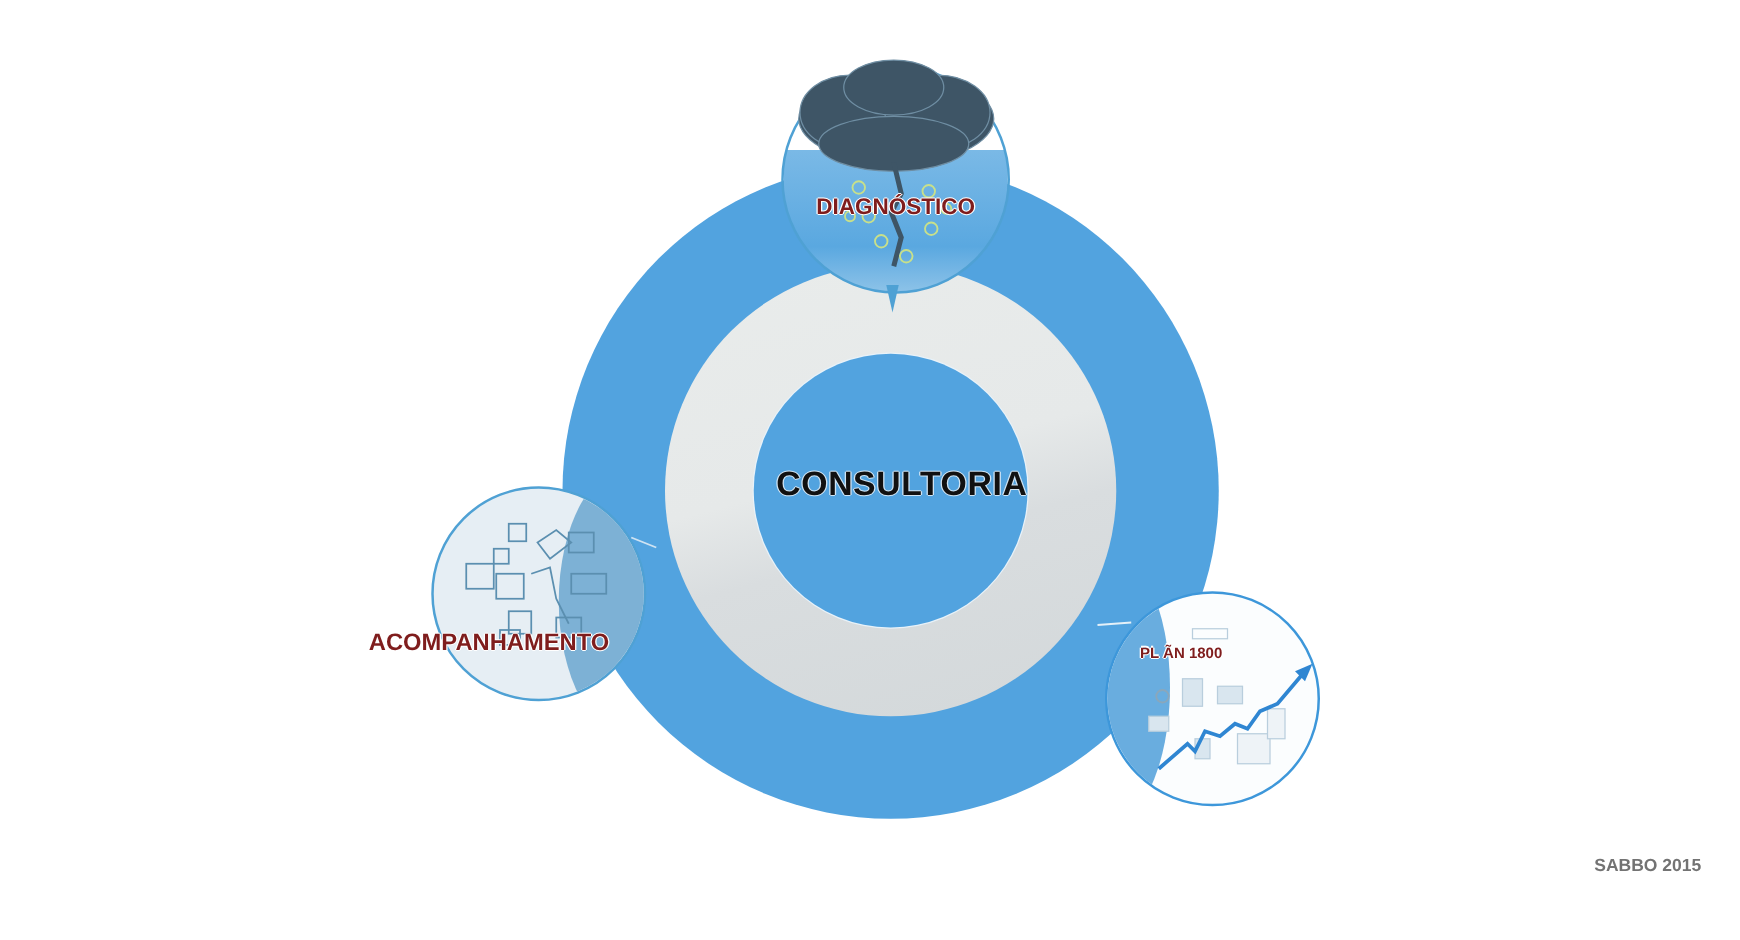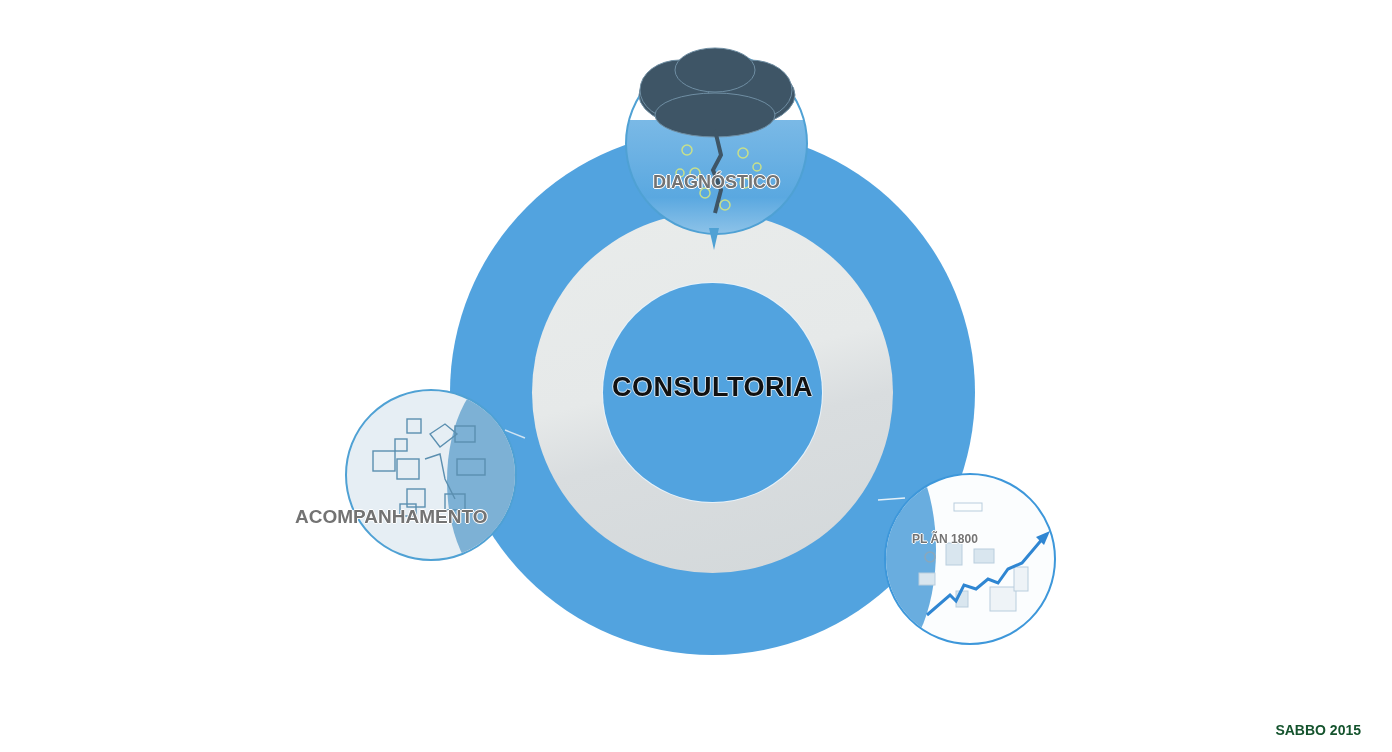--- a/index.html
+++ b/index.html
@@ -4,38 +4,38 @@
 <style>
   html, body { margin:0; padding:0; }
   body { width:1392px; height:752px; background:#ffffff; position:relative; overflow:hidden;
          font-family:"Liberation Sans", "DejaVu Sans", sans-serif; }
   .abs { position:absolute; }
   .ring-outer { left:450px; top:130px; width:525px; height:525px; border-radius:50%; background:#52a3df; }
   .ring-mid { left:532px; top:212px; width:361px; height:361px; border-radius:50%;
               background:linear-gradient(165deg,#e9eceb 0%,#e6e9e9 45%,#d9dddf 60%,#d3d8da 100%); }
   .ring-inner { left:603px; top:283px; width:219px; height:219px; border-radius:50%; background:#52a3df;
                 box-shadow:0 0 0 1px #e8f2f9; }
-  .center-label { left:603px; top:372px; width:219px; text-align:center; font-weight:bold; font-size:27px;
+  .center-label { left:603px; top:372px; width:219px; text-align:right; font-weight:bold; font-size:27px;
                   color:#111; letter-spacing:0.5px;
                   text-shadow:-1px 0 #cfe4f4,1px 0 #cfe4f4,0 -1px #cfe4f4,0 1px #cfe4f4; }
   .node { border-radius:50%; border:2px solid #4fa1d4; box-sizing:border-box; overflow:hidden; }
   .node-diag { left:625px; top:52px; width:183px; height:183px;
                background:linear-gradient(180deg,rgba(255,255,255,0) 0%,rgba(255,255,255,0) 37%,#7ab9e6 37%,#5aa8e0 80%,#8cc2e8 100%); }
   .node-acomp { left:345px; top:389px; width:172px; height:172px; background:#e6eef4; }
   .node-acomp .overlap { left:100px; top:-20px; width:120px; height:220px; background:#6aa6cf; border-radius:50%; opacity:.85; }
   .node-plan { left:884px; top:473px; width:172px; height:172px; background:#fbfdfe; border-color:#3d97da; }
   .node-plan .overlap { left:-60px; top:-40px; width:110px; height:230px; background:#4f9fd9; border-radius:50%; opacity:.85; }
-  .node-label { font-weight:bold; color:#737373; white-space:nowrap;
-                text-shadow:-1px 0 #fff,1px 0 #fff,0 -1px #fff,0 1px #fff;margin-top:17px; }
+  .node-label { font-weight:bold; color:#7f1d1d; white-space:nowrap;
+                text-shadow:-1px 0 #fff,1px 0 #fff,0 -1px #fff,0 1px #fff; }
   .lbl-diag { left:625px; top:155px; width:183px; text-align:center; font-size:18px; }
-  .lbl-acomp { left:295px; top:489px; font-size:19px; }
+  .lbl-acomp { left:295px; top:504px; font-size:19px; }
   .lbl-plan { left:912px; top:515px; font-size:12px; }
   .pointer { left:709px; top:228px; width:0; height:0; border-left:5px solid transparent; border-right:5px solid transparent;
              border-top:22px solid #4fa1d4; }
-  .footer { right:31px; top:722px; font-size:14px; font-weight:bold; color:#14532d; }
+  .footer { right:31px; top:684px; font-size:14px; font-weight:bold; color:#737373; }
   svg { overflow:visible; }
 </style>
 </head>
 <body>
 
 <div class="abs ring-outer"></div>
 <div class="abs ring-mid"></div>
 <div class="abs ring-inner"></div>
 <div class="abs center-label">CONSULTORIA</div>
 

